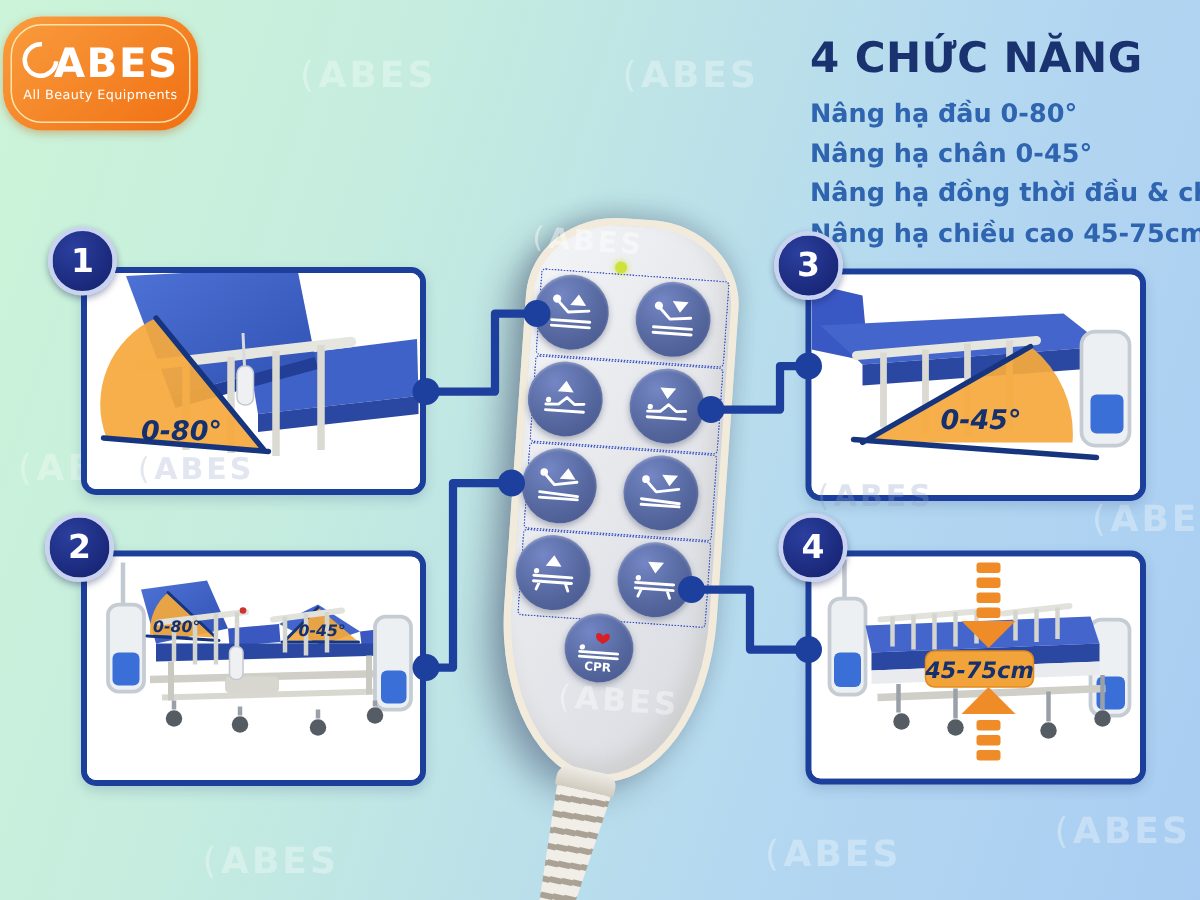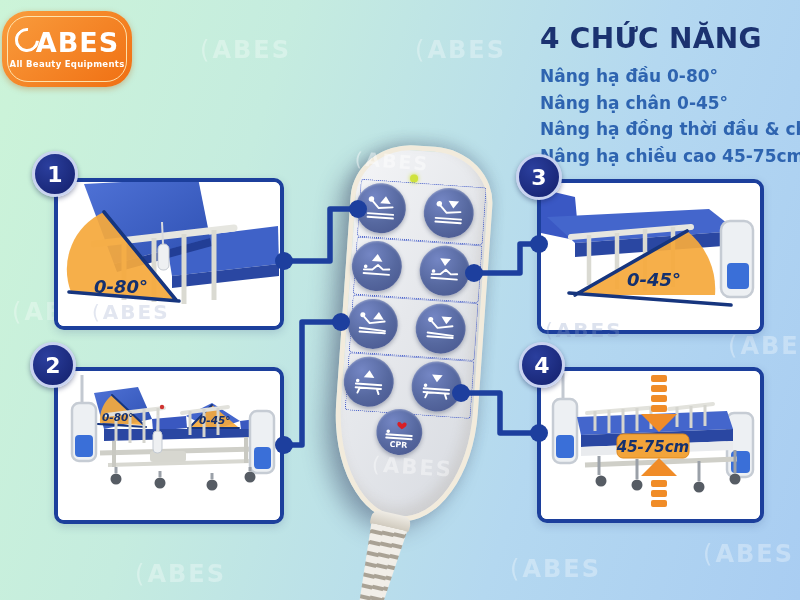--- a/index.html
+++ b/index.html
@@ -10,21 +10,21 @@
   .logo{position:absolute;left:2px;top:11px;width:130px;height:76px;z-index:6;
     background:linear-gradient(140deg,#f99d3e,#f06f12);border-radius:26px;
     display:flex;flex-direction:column;justify-content:center;align-items:center;
     box-shadow:0 2px 6px rgba(180,90,10,.35);}
   .logo::after{content:"";position:absolute;inset:5px;border:1.5px solid rgba(255,241,194,.85);
     border-radius:21px;pointer-events:none;}
   .logo-row{display:flex;align-items:center;}
   .logo-arc{width:18px;height:18px;border:3px solid #fff;border-right-color:transparent;
     border-radius:50%;transform:rotate(-40deg);margin-right:-3px;margin-top:-6px;}
   .logo-name{color:#fff;font-size:27px;font-weight:800;letter-spacing:1px;line-height:1;}
-  .logo-tag{color:#fff;font-size:8.5px;font-weight:700;letter-spacing:.3px;margin-top:3px;}
+  .logo-tag{color:#fff;font-size:8.5px;font-weight:400;letter-spacing:.3px;margin-top:3px;}
   
   .header{position:absolute;left:540px;top:22px;width:262px;z-index:2;}
   .title{font-size:28px;font-weight:800;color:#1b3270;letter-spacing:.3px;margin-bottom:8px;}
   .feature{font-size:17px;font-weight:600;color:#2e64b0;line-height:26.5px;white-space:nowrap;}
   
   .wm{position:absolute;font-weight:800;font-size:24px;letter-spacing:2px;
     color:rgba(255,255,255,.32);z-index:1;}
   .wm::before{content:"(";font-weight:400;margin-right:1px;}
   .wm1{left:200px;top:36px;}.wm2{left:415px;top:36px;}
   .wm3{left:12px;top:298px;}.wm4{left:545px;top:318px;color:rgba(140,160,200,.30);z-index:3;font-size:20px;}

